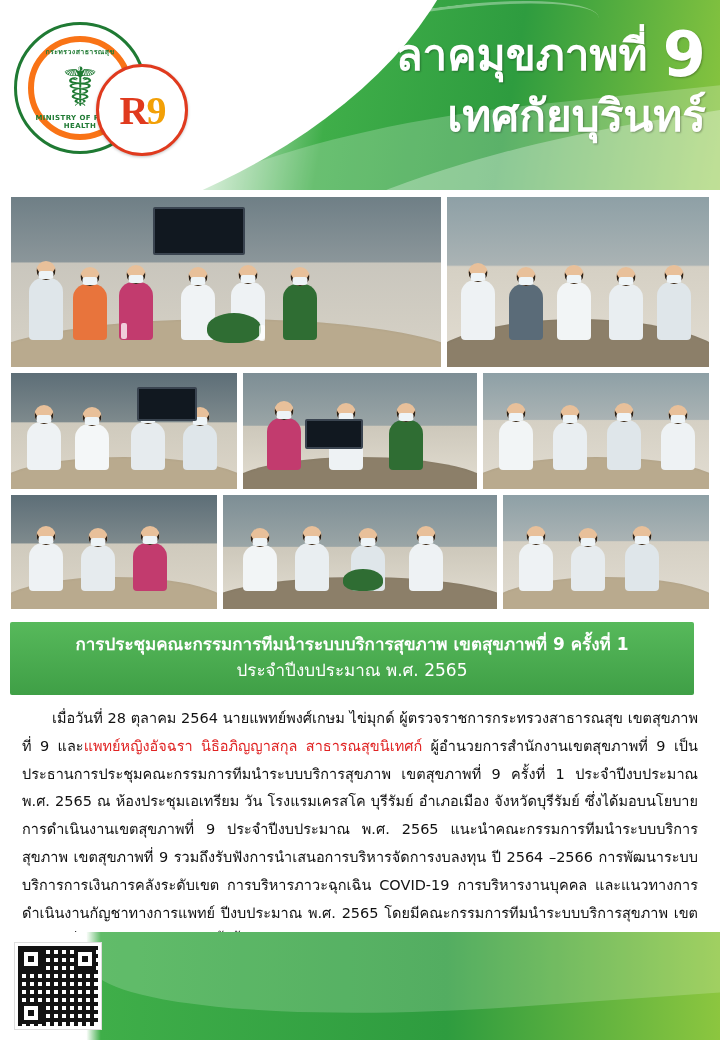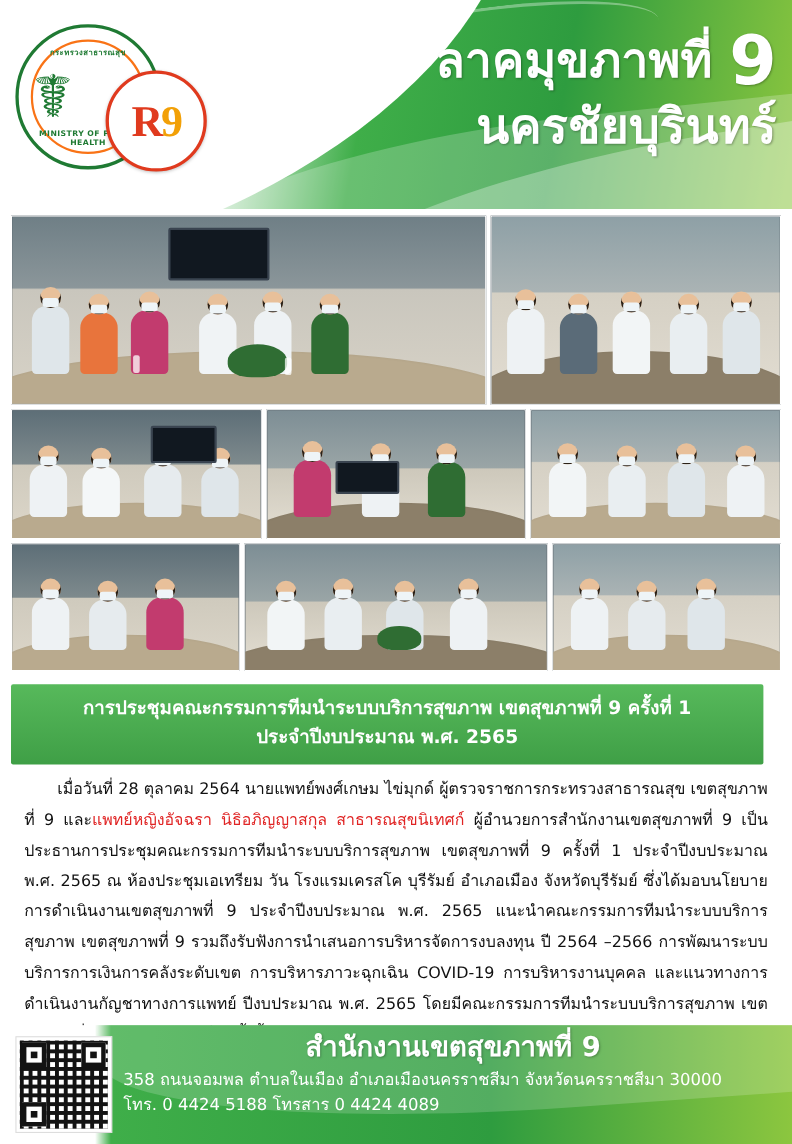--- a/index.html
+++ b/index.html
@@ -67,22 +67,22 @@
     left: 0; top: 6px;
     width: 132px; height: 132px;
     border-radius: 50%;
     background: #ffffff;
     border: 3px solid #1f7a33;
     display: flex; align-items: center; justify-content: center;
   }
   .logo-seal .inner {
     width: 104px; height: 104px;
     border-radius: 50%;
-    border: 2px solid #f97316;
-    display: flex; align-items: center; justify-content: flex-start;
+    border: 6px solid #f97316;
+    display: flex; align-items: center; justify-content: center;
     position: relative;
   }
   .logo-seal .caduceus {
     font-size: 54px;
     color: #1f7a33;
     line-height: 1;
   }
   .seal-text-top, .seal-text-bottom {
     position: absolute;
     left: 0; right: 0;
@@ -227,21 +227,21 @@
     text-align: center;
     color: #ffffff;
   }
   .title-bar .t1 {
     font-size: 17px;
     font-weight: bold;
     line-height: 1.5;
   }
   .title-bar .t2 {
     font-size: 17px;
-    font-weight: bold;
+    font-weight: normal;
     line-height: 1.5;
   }
 
   
   .body-text {
     padding: 10px 22px 4px 22px;
     font-size: 14.5px;
     line-height: 1.92;
     color: #111111;
     text-align: justify;
@@ -346,21 +346,21 @@
     <div class="logo-r9">
       <div class="r9txt"><span>R</span><span class="nine">9</span></div>
     </div>
   </div>
 
   <div class="header-title">
     <div class="line1">
       <span>ลาคมุขภาพที่</span>
       <span class="big9">9</span>
     </div>
-    <div class="line2">นครชัยบุรินทร์</div>
+    <div class="line2">เทศกัยบุรินทร์</div>
   </div>
 </div>
 
 <div class="collage">
 
   <div class="row r1">
     <div class="photo" style="flex:1 1 62%;">
       <div class="ph-bg"></div>
       <div class="ph-table"></div>
       <div class="person" style="left:18px; height:62px; background:#dfe6ea;">
@@ -547,18 +547,13 @@
 
 <div class="footer">
   <div class="fswoosh"></div>
   <div class="qr">
     <div class="qr-grid">
       <span class="eye tl"></span>
       <span class="eye tr"></span>
       <span class="eye bl"></span>
     </div>
   </div>
-  <div class="footer-text">
-    <div class="f1">สำนักงานเขตสุขภาพที่ 9</div>
-    <div class="f2">358 ถนนจอมพล ตำบลในเมือง อำเภอเมืองนครราชสีมา จังหวัดนครราชสีมา 30000</div>
-    <div class="f3">โทร. 0 4424 5188 โทรสาร 0 4424 4089</div>
-  </div>
 </div>
 
 </body></html>

